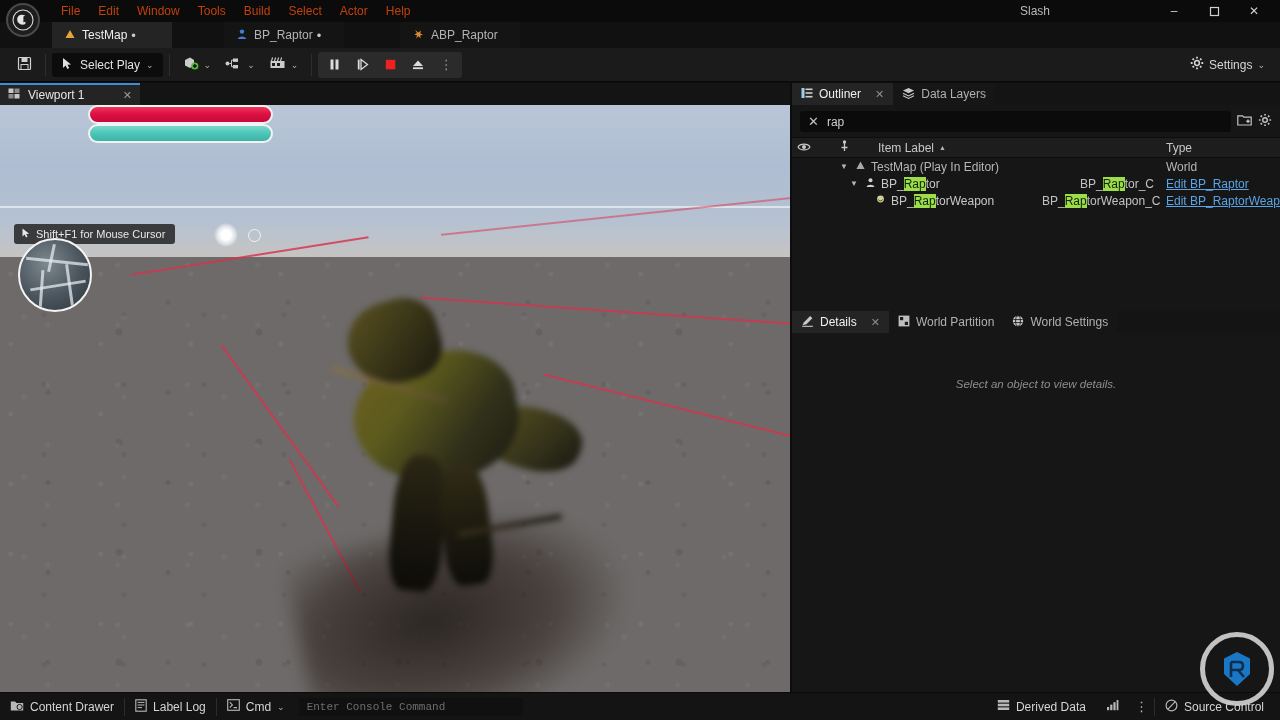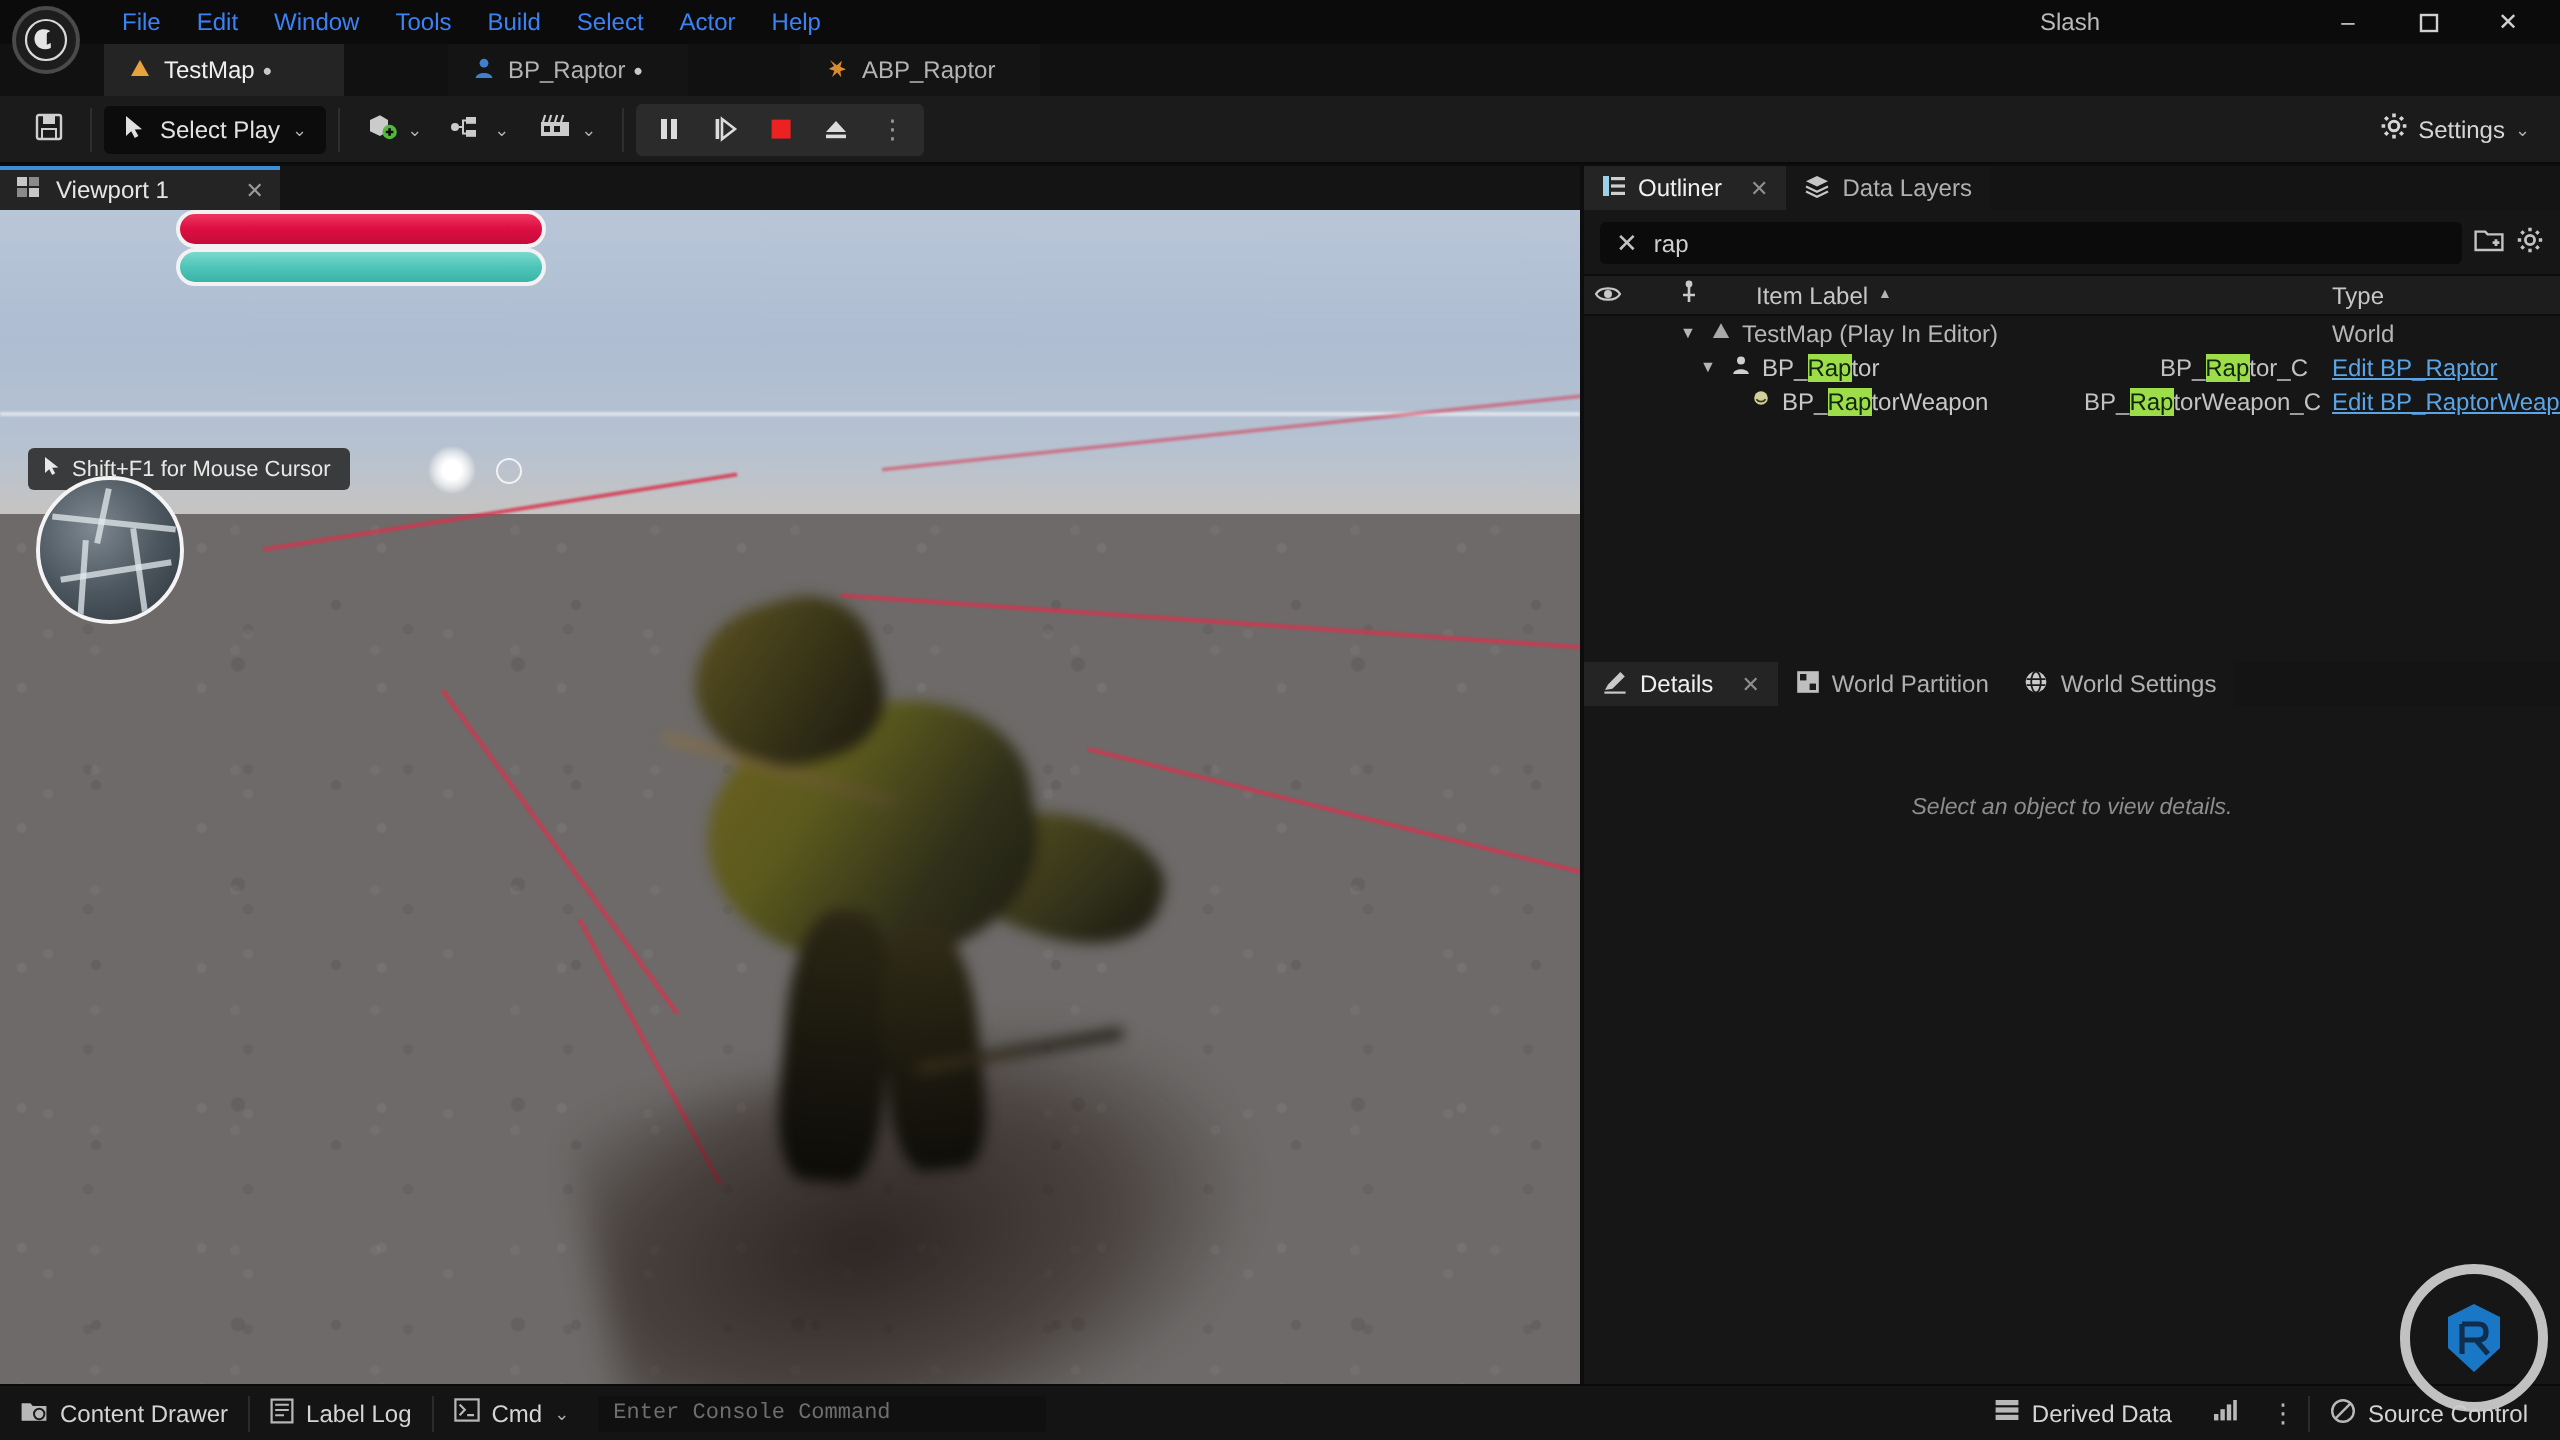--- a/index.html
+++ b/index.html
@@ -19,21 +19,21 @@
   }
   .ue-logo {
     position: absolute; left: 6px; top: 3px; width: 34px; height: 34px;
     border-radius: 50%; background: #1d1d1d; border: 2px solid #4a4a4a;
     display: flex; align-items: center; justify-content: center;
     font-family: "Liberation Serif", serif; font-size: 19px; color: #e8e8e8;
     z-index: 30;
   }
   .menu { display: flex; margin-left: 52px; height: 22px; align-items: center; }
   .menu-item {
-    padding: 2px 9px; font-size: 12px; color: #3b82f6; line-height: 18px;
+    padding: 2px 9px; font-size: 12px; color: #c2410c; line-height: 18px;
     cursor: default; border-radius: 2px;
   }
 
   .win-title {
     position: absolute; right: 200px; top: 0; width: 90px; height: 22px;
     background: #0b0b0b; display: flex; align-items: center; justify-content: center;
     font-size: 12px; color: #b9b9b9;
   }
   .win-ctrls { position: absolute; right: 6px; top: 0; height: 22px; display: flex; }
   .win-btn {
@@ -249,21 +249,21 @@
   .link { color: #5ba4e5; text-decoration: underline; font-size: 12px; }
   .node-ico { font-size: 10px; }
 
   .status-line {
     position: absolute; left: 0; top: 203px; width: 488px; height: 25px;
     background: #1b1b1b; display: flex; align-items: center; padding-left: 10px;
     font-size: 12px; color: #8fc453; border-top: 1px solid #0d0d0d;
   }
 
   
-  .details { position: absolute; left: 0; top: 228px; width: 488px; height: 381px; background: #161616; margin-top: 20px; }
+  .details { position: absolute; left: 0; top: 228px; width: 488px; height: 381px; background: #161616; }
   .det-empty {
     text-align: center; margin-top: 45px; font-size: 11.5px;
     color: #8d8d8d; font-style: italic;
   }
 
   
   .statusbar {
     position: absolute; left: 0; top: 692px; width: 1280px; height: 28px;
     background: #141414; display: flex; align-items: center; gap: 0;
     border-top: 1px solid #0a0a0a;

